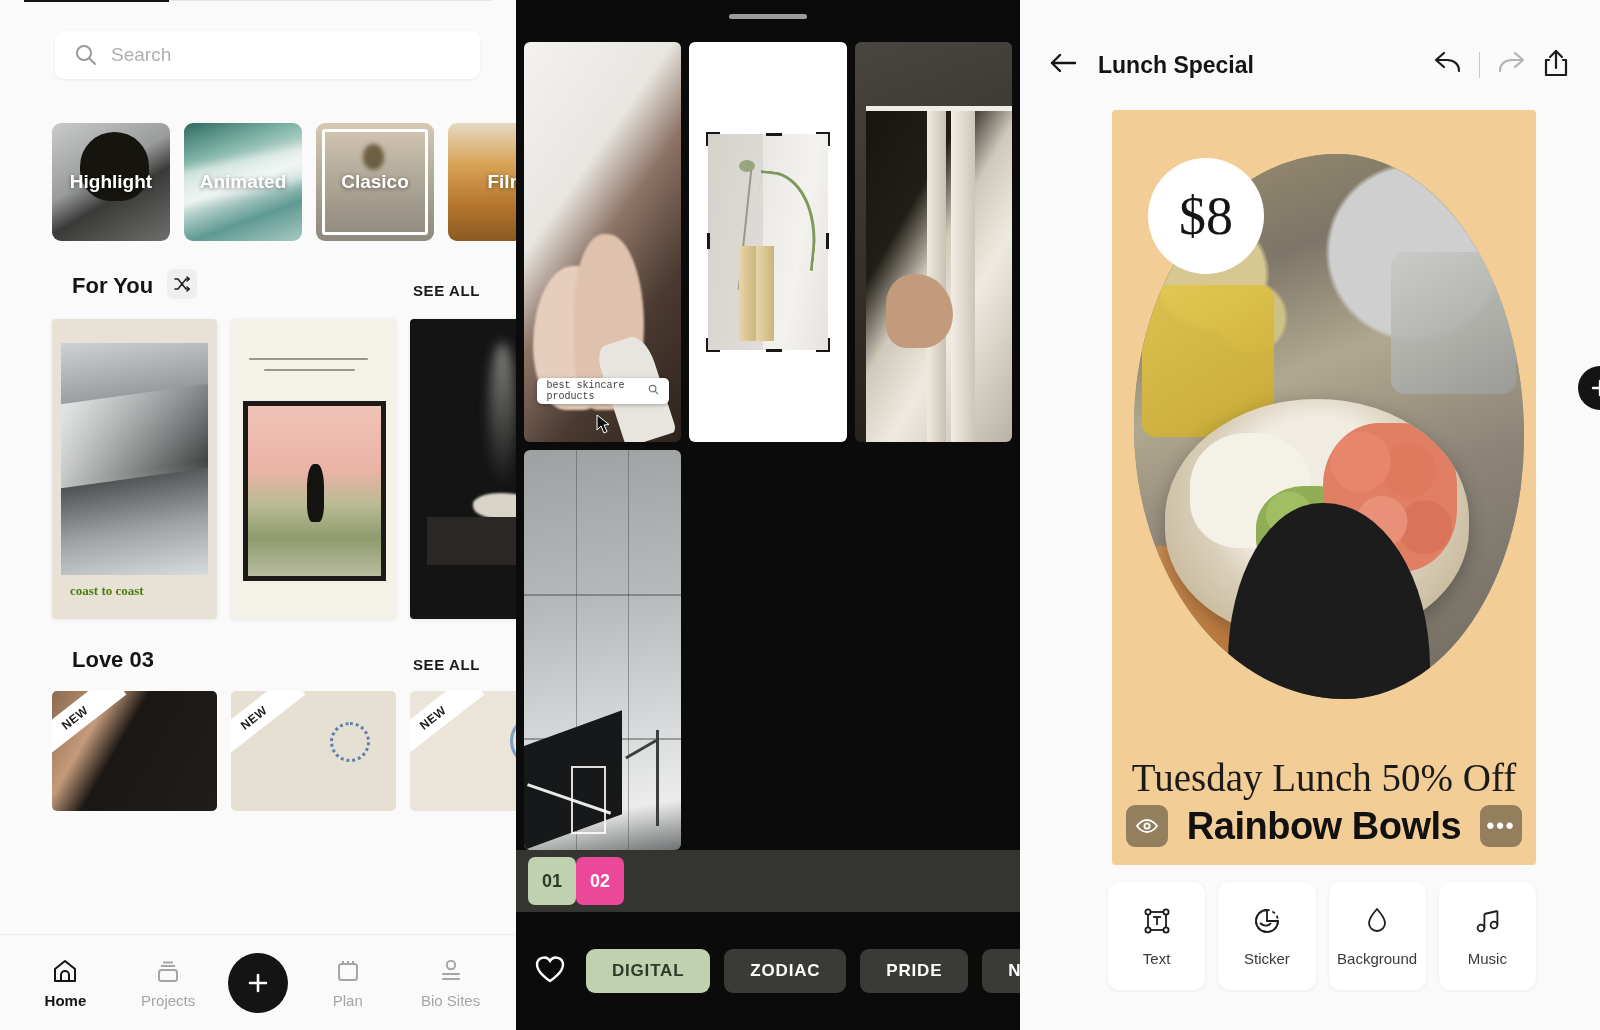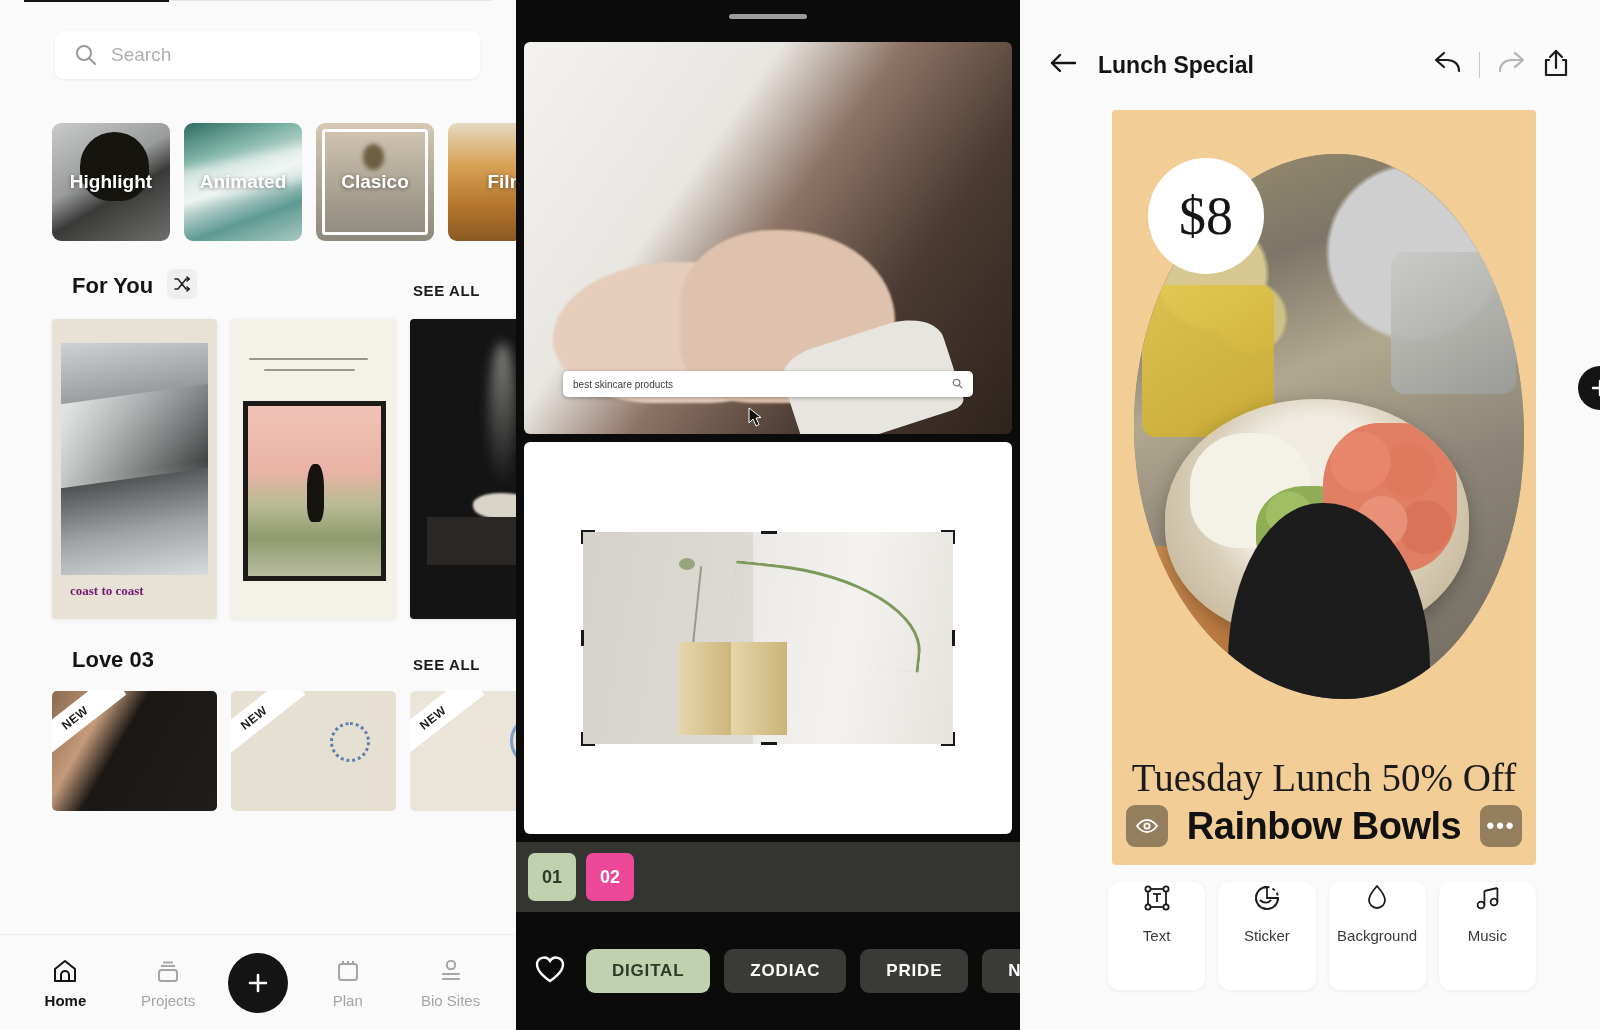--- a/index.html
+++ b/index.html
@@ -73,21 +73,21 @@
     margin-left:14px; width:30px;height:30px;border-radius:6px;background:#efefef;
     display:flex;align-items:center;justify-content:center; cursor:pointer;
   }
   .see-all { margin-left:auto; font-size:15px; font-weight:bold; letter-spacing:.6px; color:#1b1b1b; cursor:pointer;}
 
   .tpl-row { display:flex; gap:14px; padding: 20px 0 0 52px; }
   .tpl { width:165px; height:300px; flex:0 0 165px; border-radius:4px; overflow:hidden; position:relative; background:#f2f0ec; box-shadow:0 1px 4px rgba(0,0,0,.08); cursor:pointer;}
   .tpl-a { background:#e8e2d6; }
   .tpl-a .photo { position:absolute; left:9px; right:9px; top:24px; bottom:44px; background: linear-gradient(170deg,#cfd2d3 0%,#8d9193 30%,#4a4d4e 55%,#9fa3a4 78%,#d9dcdd 100%); }
   .tpl-a .photo::after{content:"";position:absolute;left:0;right:0;top:22%;height:36%;background:linear-gradient(100deg,rgba(255,255,255,.75),rgba(40,40,40,.25));transform:skewY(-8deg);}
-  .tpl-a .cap { position:absolute;left:18px;bottom:20px;font-family:"Liberation Serif",serif;font-size:13px;font-weight:bold;color:#701a75;}
+  .tpl-a .cap { position:absolute;left:18px;bottom:20px;font-family:"Liberation Serif",serif;font-size:13px;font-weight:bold;color:#4d7c0f;}
   .tpl-b { background:#f4f1e8; }
   .tpl-b .hand { position:absolute; left:18px; right:18px; top:30px; height:36px; }
   .tpl-b .hand i{display:block;height:2px;background:#4c4a45;opacity:.55;margin:9px 0;border-radius:2px;}
   .tpl-b .hand i:nth-child(1){width:92%;} .tpl-b .hand i:nth-child(2){width:70%;margin-left:12%;}
   .tpl-b .photo { position:absolute;left:12px;right:10px;top:82px;bottom:38px;border:5px solid #1d1b18;
     background: linear-gradient(180deg,#f0c3b6 0%,#eab3a6 38%,#b9bb94 58%,#8f9b6e 78%,#b9bda0 100%); }
   .tpl-b .photo::after{content:"";position:absolute;left:44%;top:34%;width:13%;height:34%;background:#141310;border-radius:40% 40% 30% 30%;}
   .tpl-c { background:#141414; }
   .tpl-c .smoke{position:absolute;left:48%;top:8%;width:16%;height:48%;background:linear-gradient(180deg,rgba(220,220,215,.55),rgba(180,180,175,0));filter:blur(6px);border-radius:50%;}
   .tpl-c .obj{position:absolute;left:38%;top:58%;width:42%;height:9%;background:#d9d4c8;border-radius:40% 60% 30% 50%;filter:blur(1px);}
@@ -117,21 +117,21 @@
   .fab { width:60px;height:60px;border-radius:50%;background:#141414;display:flex;align-items:center;justify-content:center;cursor:pointer;}
 
   
   .panel-mid {
     position:relative; width:504px; height:1030px; flex:0 0 504px;
     background:#0b0b0b; overflow:hidden;
   }
   .drag-pill{position:absolute;left:50%;top:14px;transform:translateX(-50%);width:78px;height:5px;border-radius:3px;background:#9b9b9b;}
   .grid2 {
     position:absolute; left:8px; right:8px; top:42px; bottom:180px;
-    display:grid; grid-template-columns:1fr; grid-template-rows:1fr 1fr; gap:8px;
+    display:grid; grid-template-columns:1fr 1fr 1fr; grid-template-rows:1fr 1fr; gap:8px;font-family:Liberation Mono, monospace;
   }
   .cell { position:relative; overflow:hidden; border-radius:6px; cursor:pointer;}
   .cell-a { background: linear-gradient(125deg,#f3f2ef 0%,#e8e6e1 34%,#8d7365 50%,#4a3a31 72%,#2e231d 100%); }
   .cell-a .hand1{position:absolute;left:6%;top:56%;width:46%;height:36%;background:#e6cdbc;border-radius:55% 40% 30% 45%;filter:blur(1px);}
   .cell-a .hand2{position:absolute;left:32%;top:48%;width:44%;height:44%;background:#dfc2ad;border-radius:45% 55% 50% 35%;filter:blur(1px);}
   .cell-a .sleeve{position:absolute;left:54%;top:74%;width:34%;height:26%;background:#e7e5e0;border-radius:22% 30% 8% 8%;transform:rotate(-18deg);}
   .srch-ovl{
     position:absolute;left:8%;right:8%;top:84%;height:26px;background:#fff;border-radius:5px;
     display:flex;align-items:center;padding:0 10px;font-size:10px;color:#3d3d3d;z-index:6;
     box-shadow:0 1px 4px rgba(0,0,0,.3);
@@ -166,21 +166,21 @@
   .cell-c .topbar{position:absolute;left:7%;right:0;top:16%;height:5px;background:#efede8;}
 
   .cell-d { background: linear-gradient(170deg,#9ea1a2 0%,#b6b9ba 38%,#d3d6d7 66%,#ececec 88%,#6e7172 100%); }
   .cell-d .gl{position:absolute;background:rgba(70,72,74,.45);}
   .cell-d .ramp{position:absolute;left:0;bottom:0;width:62%;height:26%;background:#17181a;transform:skewY(-20deg);transform-origin:left bottom;}
   .cell-d .rail{position:absolute;left:2%;bottom:16%;width:56%;height:3px;background:#e8eaea;transform:rotate(19deg);transform-origin:left bottom;}
   .cell-d .lamp{position:absolute;right:14%;bottom:6%;width:3px;height:24%;background:#3c3e40;}
   .cell-d .arm{position:absolute;right:16%;bottom:27%;width:22%;height:3px;background:#3c3e40;transform:rotate(-30deg);transform-origin:right bottom;}
   .cell-d .selbox{position:absolute;left:30%;bottom:4%;width:22%;height:17%;border:2px solid rgba(255,255,255,.85);}
 
-  .page-strip{ position:absolute;left:0;right:0;bottom:118px;height:70px;background:#343431;display:flex;align-items:center;gap:10px;padding-left:12px;}
+  .page-strip{ position:absolute;left:0;right:0;bottom:118px;height:62px;background:#343431;display:flex;align-items:center;padding-left:12px;}
   .pg{width:48px;height:48px;border-radius:7px;display:flex;align-items:center;justify-content:center;font-size:18px;font-weight:bold;cursor:pointer;}
   .pg.act{background:#c0d1af;color:#2f3a28;}
   .pg.idle{background:#ec4899;color:#fff;}
 
   .chip-bar{position:absolute;left:0;right:0;bottom:0;height:118px;background:#0b0b0b;display:flex;align-items:center;gap:14px;padding:0 10px;}
   .chip{height:44px;border-radius:9px;background:#3a3a37;color:#fff;font-size:17px;font-weight:bold;letter-spacing:.8px;
     display:flex;align-items:center;justify-content:center;padding:0 26px;cursor:pointer;flex:0 0 auto;}
   .chip.act{background:#c0d1af;color:#2f3a28;}
 
   
@@ -238,21 +238,21 @@
   }
   .mini-eye{left:14px;bottom:18px;}
   .mini-more{right:14px;bottom:18px;color:#fff;font-size:22px;letter-spacing:2px;font-weight:bold;}
   .plus-right{
     position:absolute;right:-22px;top:366px;width:44px;height:44px;border-radius:50%;background:#141414;
     display:flex;align-items:center;justify-content:center;z-index:9;cursor:pointer;
   }
   .tool-row{position:absolute;left:88px;right:64px;bottom:40px;display:flex;gap:13px;}
   .tool{
     flex:1;height:108px;background:#fff;border-radius:12px;display:flex;flex-direction:column;
-    align-items:center;gap:13px;cursor:pointer;box-shadow:0 1px 4px rgba(0,0,0,.06);
+    align-items:center;justify-content:center;gap:13px;cursor:pointer;box-shadow:0 1px 4px rgba(0,0,0,.06);
   }
   .tool .tl{font-size:15px;color:#3a3a3a;}
 </style>
 </head>
 <body>
 
 <div class="stage">
 
   <div class="panel-left">
 

